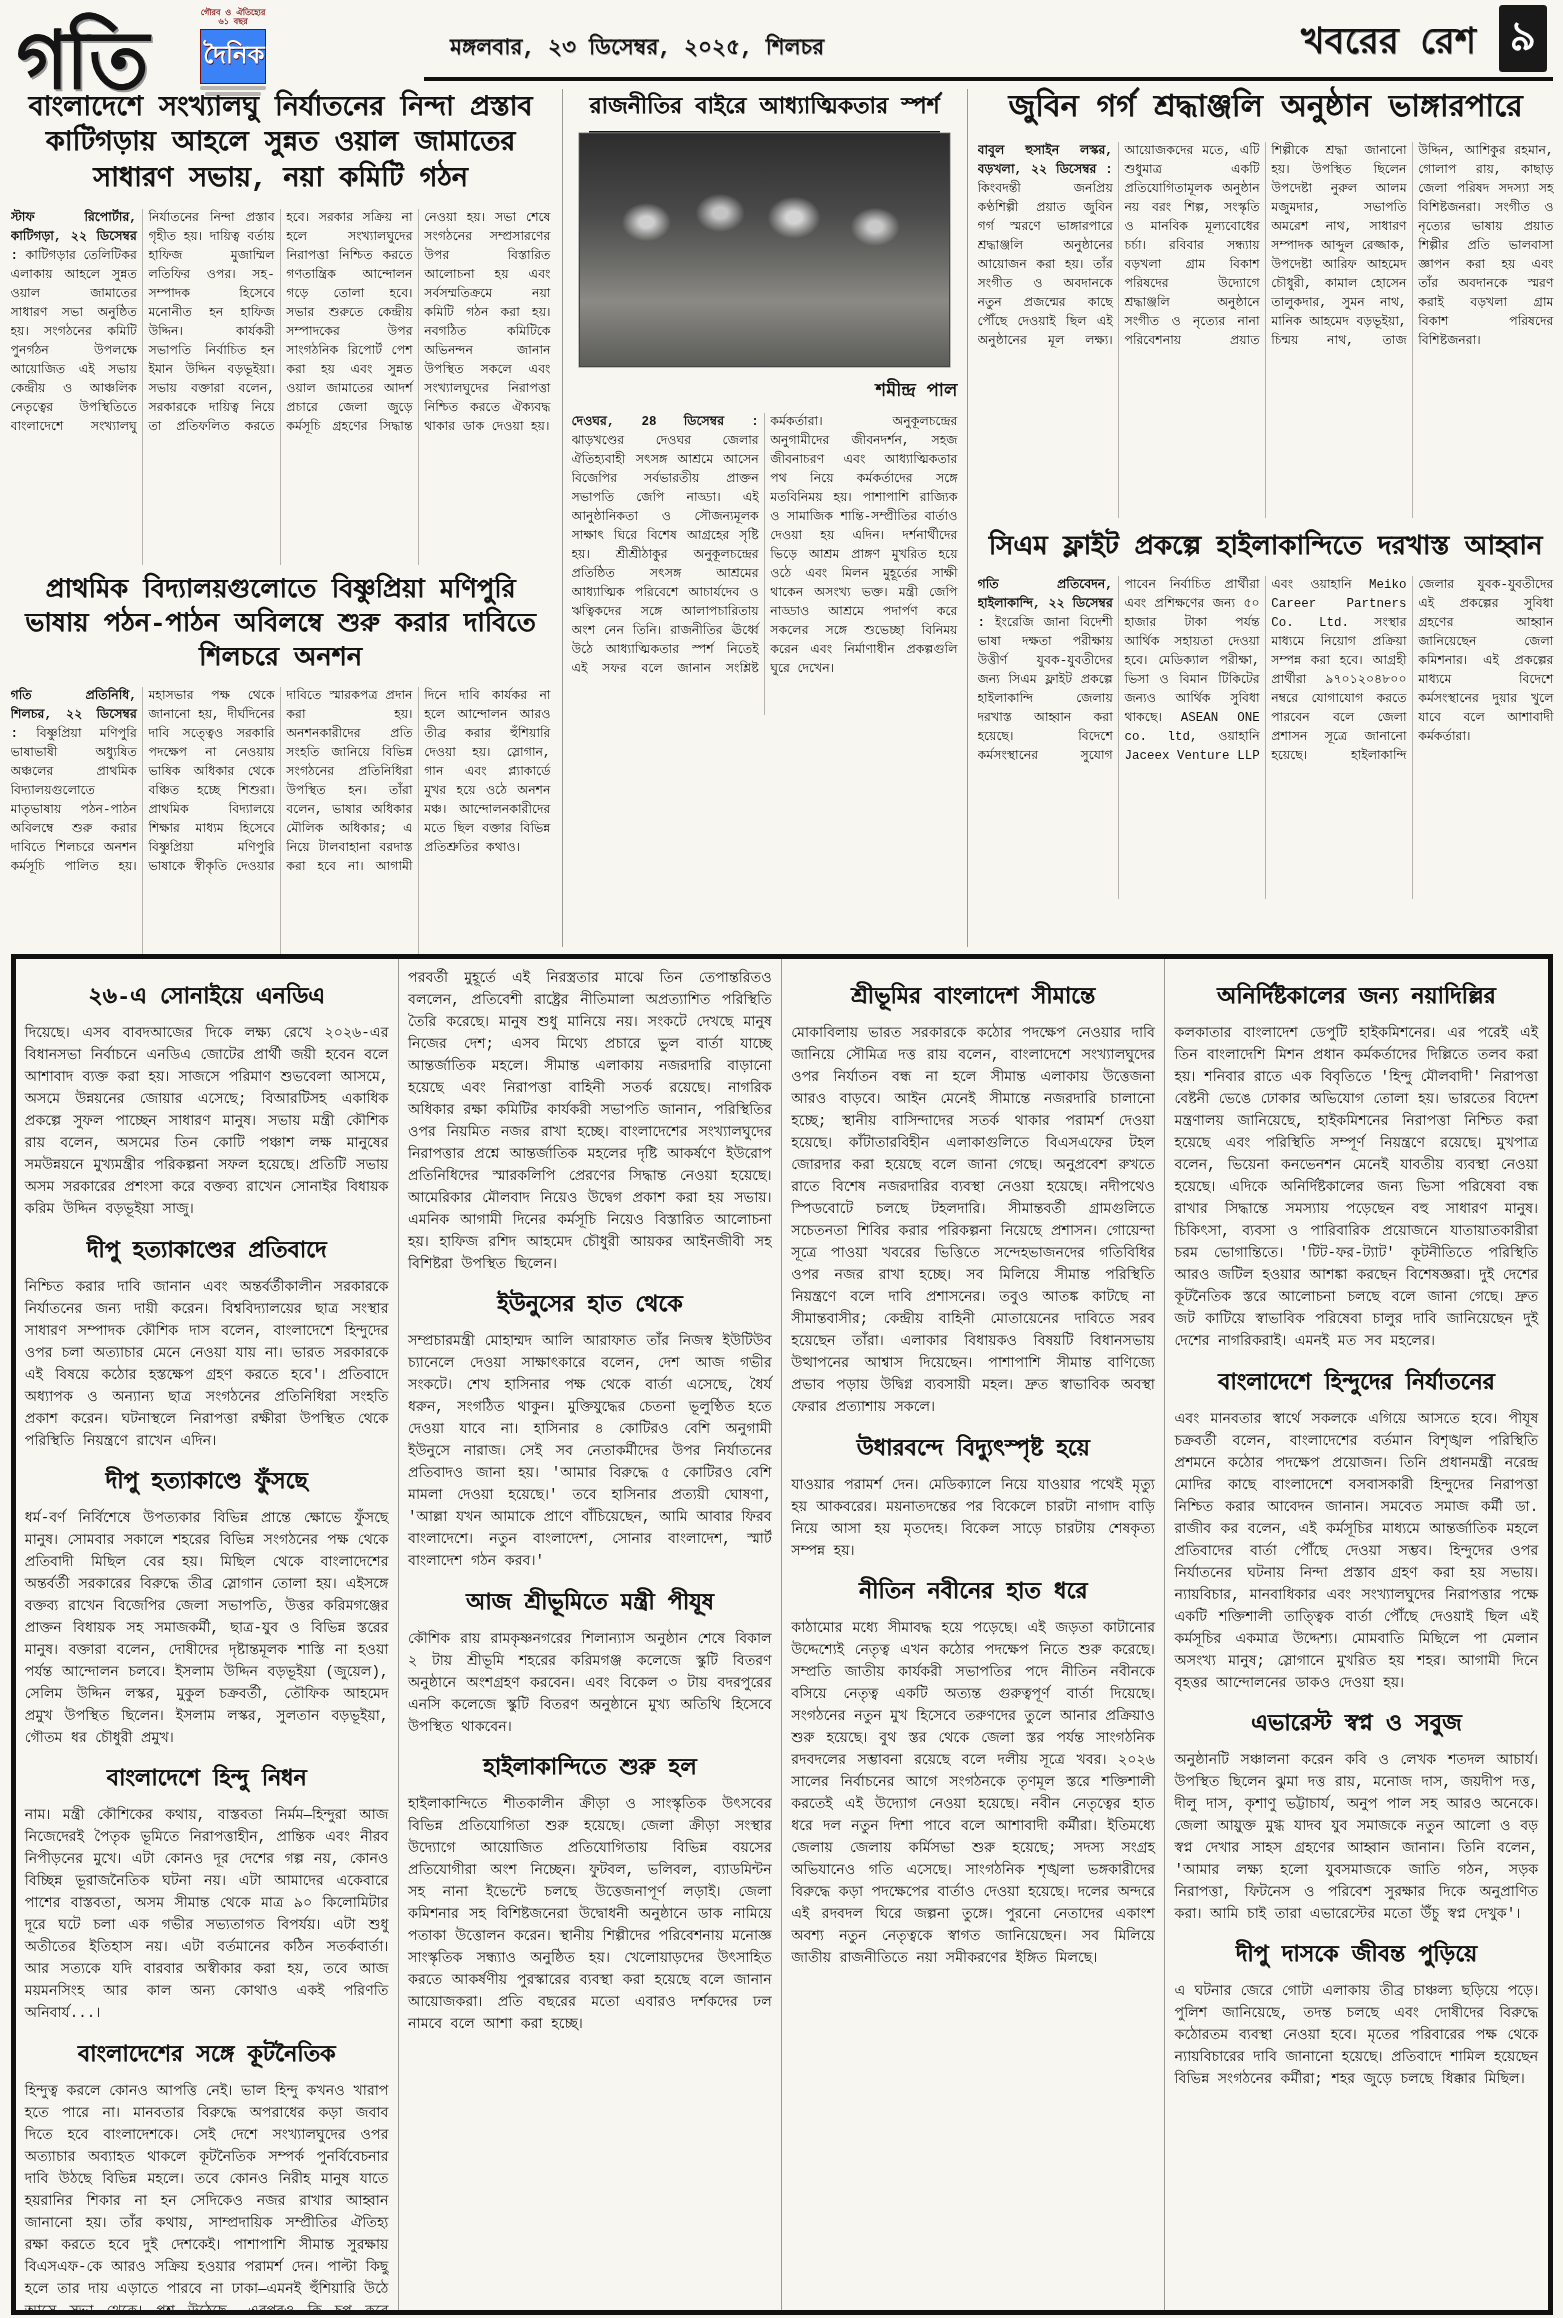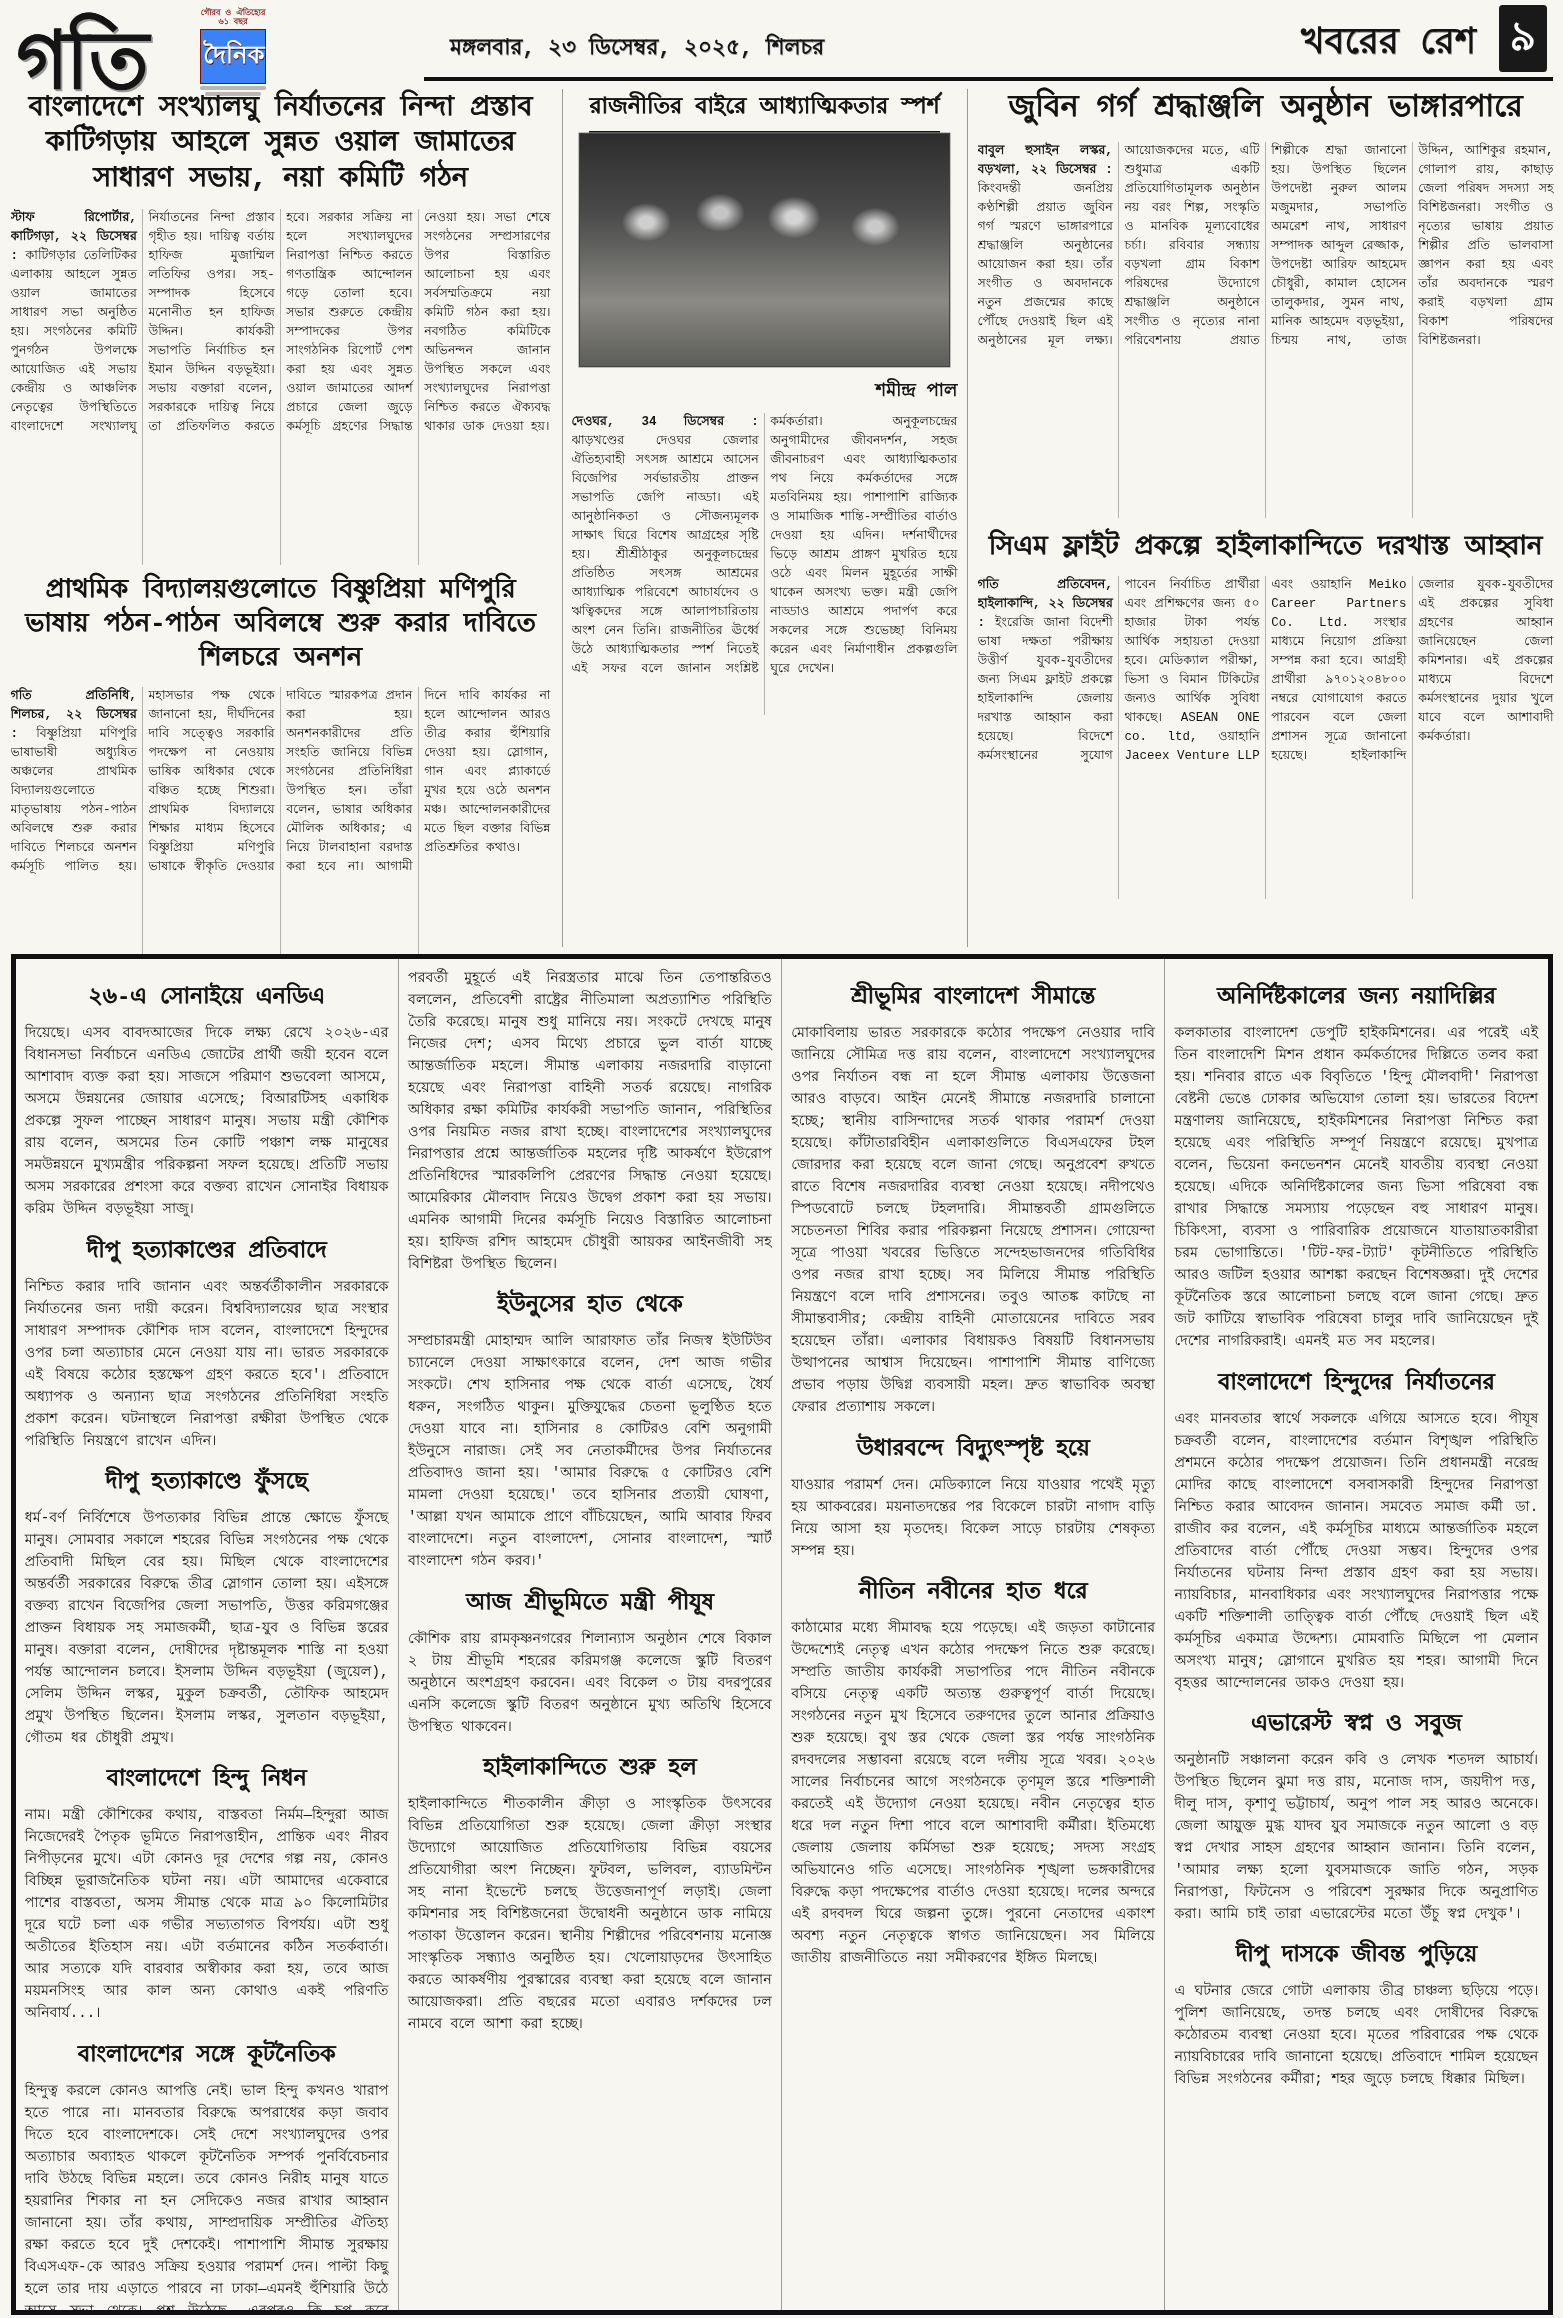--- a/index.html
+++ b/index.html
@@ -103,21 +103,21 @@
         <span class="byline">গতি প্রতিনিধি, শিলচর, ২২ ডিসেম্বর :</span>
         <span>বিষ্ণুপ্রিয়া মণিপুরি ভাষাভাষী অধ্যুষিত অঞ্চলের প্রাথমিক বিদ্যালয়গুলোতে মাতৃভাষায় পঠন-পাঠন অবিলম্বে শুরু করার দাবিতে শিলচরে অনশন কর্মসূচি পালিত হয়। মহাসভার পক্ষ থেকে জানানো হয়, দীর্ঘদিনের দাবি সত্ত্বেও সরকারি পদক্ষেপ না নেওয়ায় ভাষিক অধিকার থেকে বঞ্চিত হচ্ছে শিশুরা। প্রাথমিক বিদ্যালয়ে শিক্ষার মাধ্যম হিসেবে বিষ্ণুপ্রিয়া মণিপুরি ভাষাকে স্বীকৃতি দেওয়ার দাবিতে স্মারকপত্র প্রদান করা হয়। অনশনকারীদের প্রতি সংহতি জানিয়ে বিভিন্ন সংগঠনের প্রতিনিধিরা উপস্থিত হন। তাঁরা বলেন, ভাষার অধিকার মৌলিক অধিকার; এ নিয়ে টালবাহানা বরদাস্ত করা হবে না। আগামী দিনে দাবি কার্যকর না হলে আন্দোলন আরও তীব্র করার হুঁশিয়ারি দেওয়া হয়। স্লোগান, গান এবং প্ল্যাকার্ডে মুখর হয়ে ওঠে অনশন মঞ্চ। আন্দোলনকারীদের মতে ছিল বক্তার বিভিন্ন প্রতিশ্রুতির কথাও।</span>
       </div>
     </div>
 
     <div class="blockB">
       <div class="kicker">রাজনীতির বাইরে আধ্যাত্মিকতার স্পর্শ</div>
       <div class="photo"></div>
       <div class="reporter">শমীন্দ্র পাল</div>
       <div class="bodycols c2 bB1">
-        <span class="byline">দেওঘর, 34 ডিসেম্বর :</span>
+        <span class="byline">দেওঘর, 28 ডিসেম্বর :</span>
         <span>ঝাড়খণ্ডের দেওঘর জেলার ঐতিহ্যবাহী সৎসঙ্গ আশ্রমে আসেন বিজেপির সর্বভারতীয় প্রাক্তন সভাপতি জেপি নাড্ডা। এই আনুষ্ঠানিকতা ও সৌজন্যমূলক সাক্ষাৎ ঘিরে বিশেষ আগ্রহের সৃষ্টি হয়। শ্রীশ্রীঠাকুর অনুকূলচন্দ্রের প্রতিষ্ঠিত সৎসঙ্গ আশ্রমের আধ্যাত্মিক পরিবেশে আচার্যদেব ও ঋত্বিকদের সঙ্গে আলাপচারিতায় অংশ নেন তিনি। রাজনীতির ঊর্ধ্বে উঠে আধ্যাত্মিকতার স্পর্শ নিতেই এই সফর বলে জানান সংশ্লিষ্ট কর্মকর্তারা। অনুকূলচন্দ্রের অনুগামীদের জীবনদর্শন, সহজ জীবনাচরণ এবং আধ্যাত্মিকতার পথ নিয়ে কর্মকর্তাদের সঙ্গে মতবিনিময় হয়। পাশাপাশি রাজ্যিক ও সামাজিক শান্তি-সম্প্রীতির বার্তাও দেওয়া হয় এদিন। দর্শনার্থীদের ভিড়ে আশ্রম প্রাঙ্গণ মুখরিত হয়ে ওঠে এবং মিলন মুহূর্তের সাক্ষী থাকেন অসংখ্য ভক্ত। মন্ত্রী জেপি নাড্ডাও আশ্রমে পদার্পণ করে সকলের সঙ্গে শুভেচ্ছা বিনিময় করেন এবং নির্মাণাধীন প্রকল্পগুলি ঘুরে দেখেন।</span>
       </div>
     </div>
 
     <div class="blockC">
       <div class="headline h4a">জুবিন গর্গ শ্রদ্ধাঞ্জলি অনুষ্ঠান ভাঙ্গারপারে</div>
       <div class="bodycols c4 bC1">
         <span class="byline">বাবুল হুসাইন লস্কর, বড়খলা, ২২ ডিসেম্বর :</span>
         <span>কিংবদন্তী জনপ্রিয় কণ্ঠশিল্পী প্রয়াত জুবিন গর্গ স্মরণে ভাঙ্গারপারে শ্রদ্ধাঞ্জলি অনুষ্ঠানের আয়োজন করা হয়। তাঁর সংগীত ও অবদানকে নতুন প্রজন্মের কাছে পৌঁছে দেওয়াই ছিল এই অনুষ্ঠানের মূল লক্ষ্য। আয়োজকদের মতে, এটি শুধুমাত্র একটি প্রতিযোগিতামূলক অনুষ্ঠান নয় বরং শিল্প, সংস্কৃতি ও মানবিক মূল্যবোধের চর্চা। রবিবার সন্ধ্যায় বড়খলা গ্রাম বিকাশ পরিষদের উদ্যোগে শ্রদ্ধাঞ্জলি অনুষ্ঠানে সংগীত ও নৃত্যের নানা পরিবেশনায় প্রয়াত শিল্পীকে শ্রদ্ধা জানানো হয়। উপস্থিত ছিলেন উপদেষ্টা নুরুল আলম মজুমদার, সভাপতি অমরেশ নাথ, সাধারণ সম্পাদক আব্দুল রেজ্জাক, উপদেষ্টা আরিফ আহমেদ চৌধুরী, কামাল হোসেন তালুকদার, সুমন নাথ, মানিক আহমেদ বড়ভূইয়া, চিন্ময় নাথ, তাজ উদ্দিন, আশিকুর রহমান, গোলাপ রায়, কাছাড় জেলা পরিষদ সদস্যা সহ বিশিষ্টজনরা। সংগীত ও নৃত্যের ভাষায় প্রয়াত শিল্পীর প্রতি ভালবাসা জ্ঞাপন করা হয় এবং তাঁর অবদানকে স্মরণ করাই বড়খলা গ্রাম বিকাশ পরিষদের বিশিষ্টজনরা।</span>
       </div>

